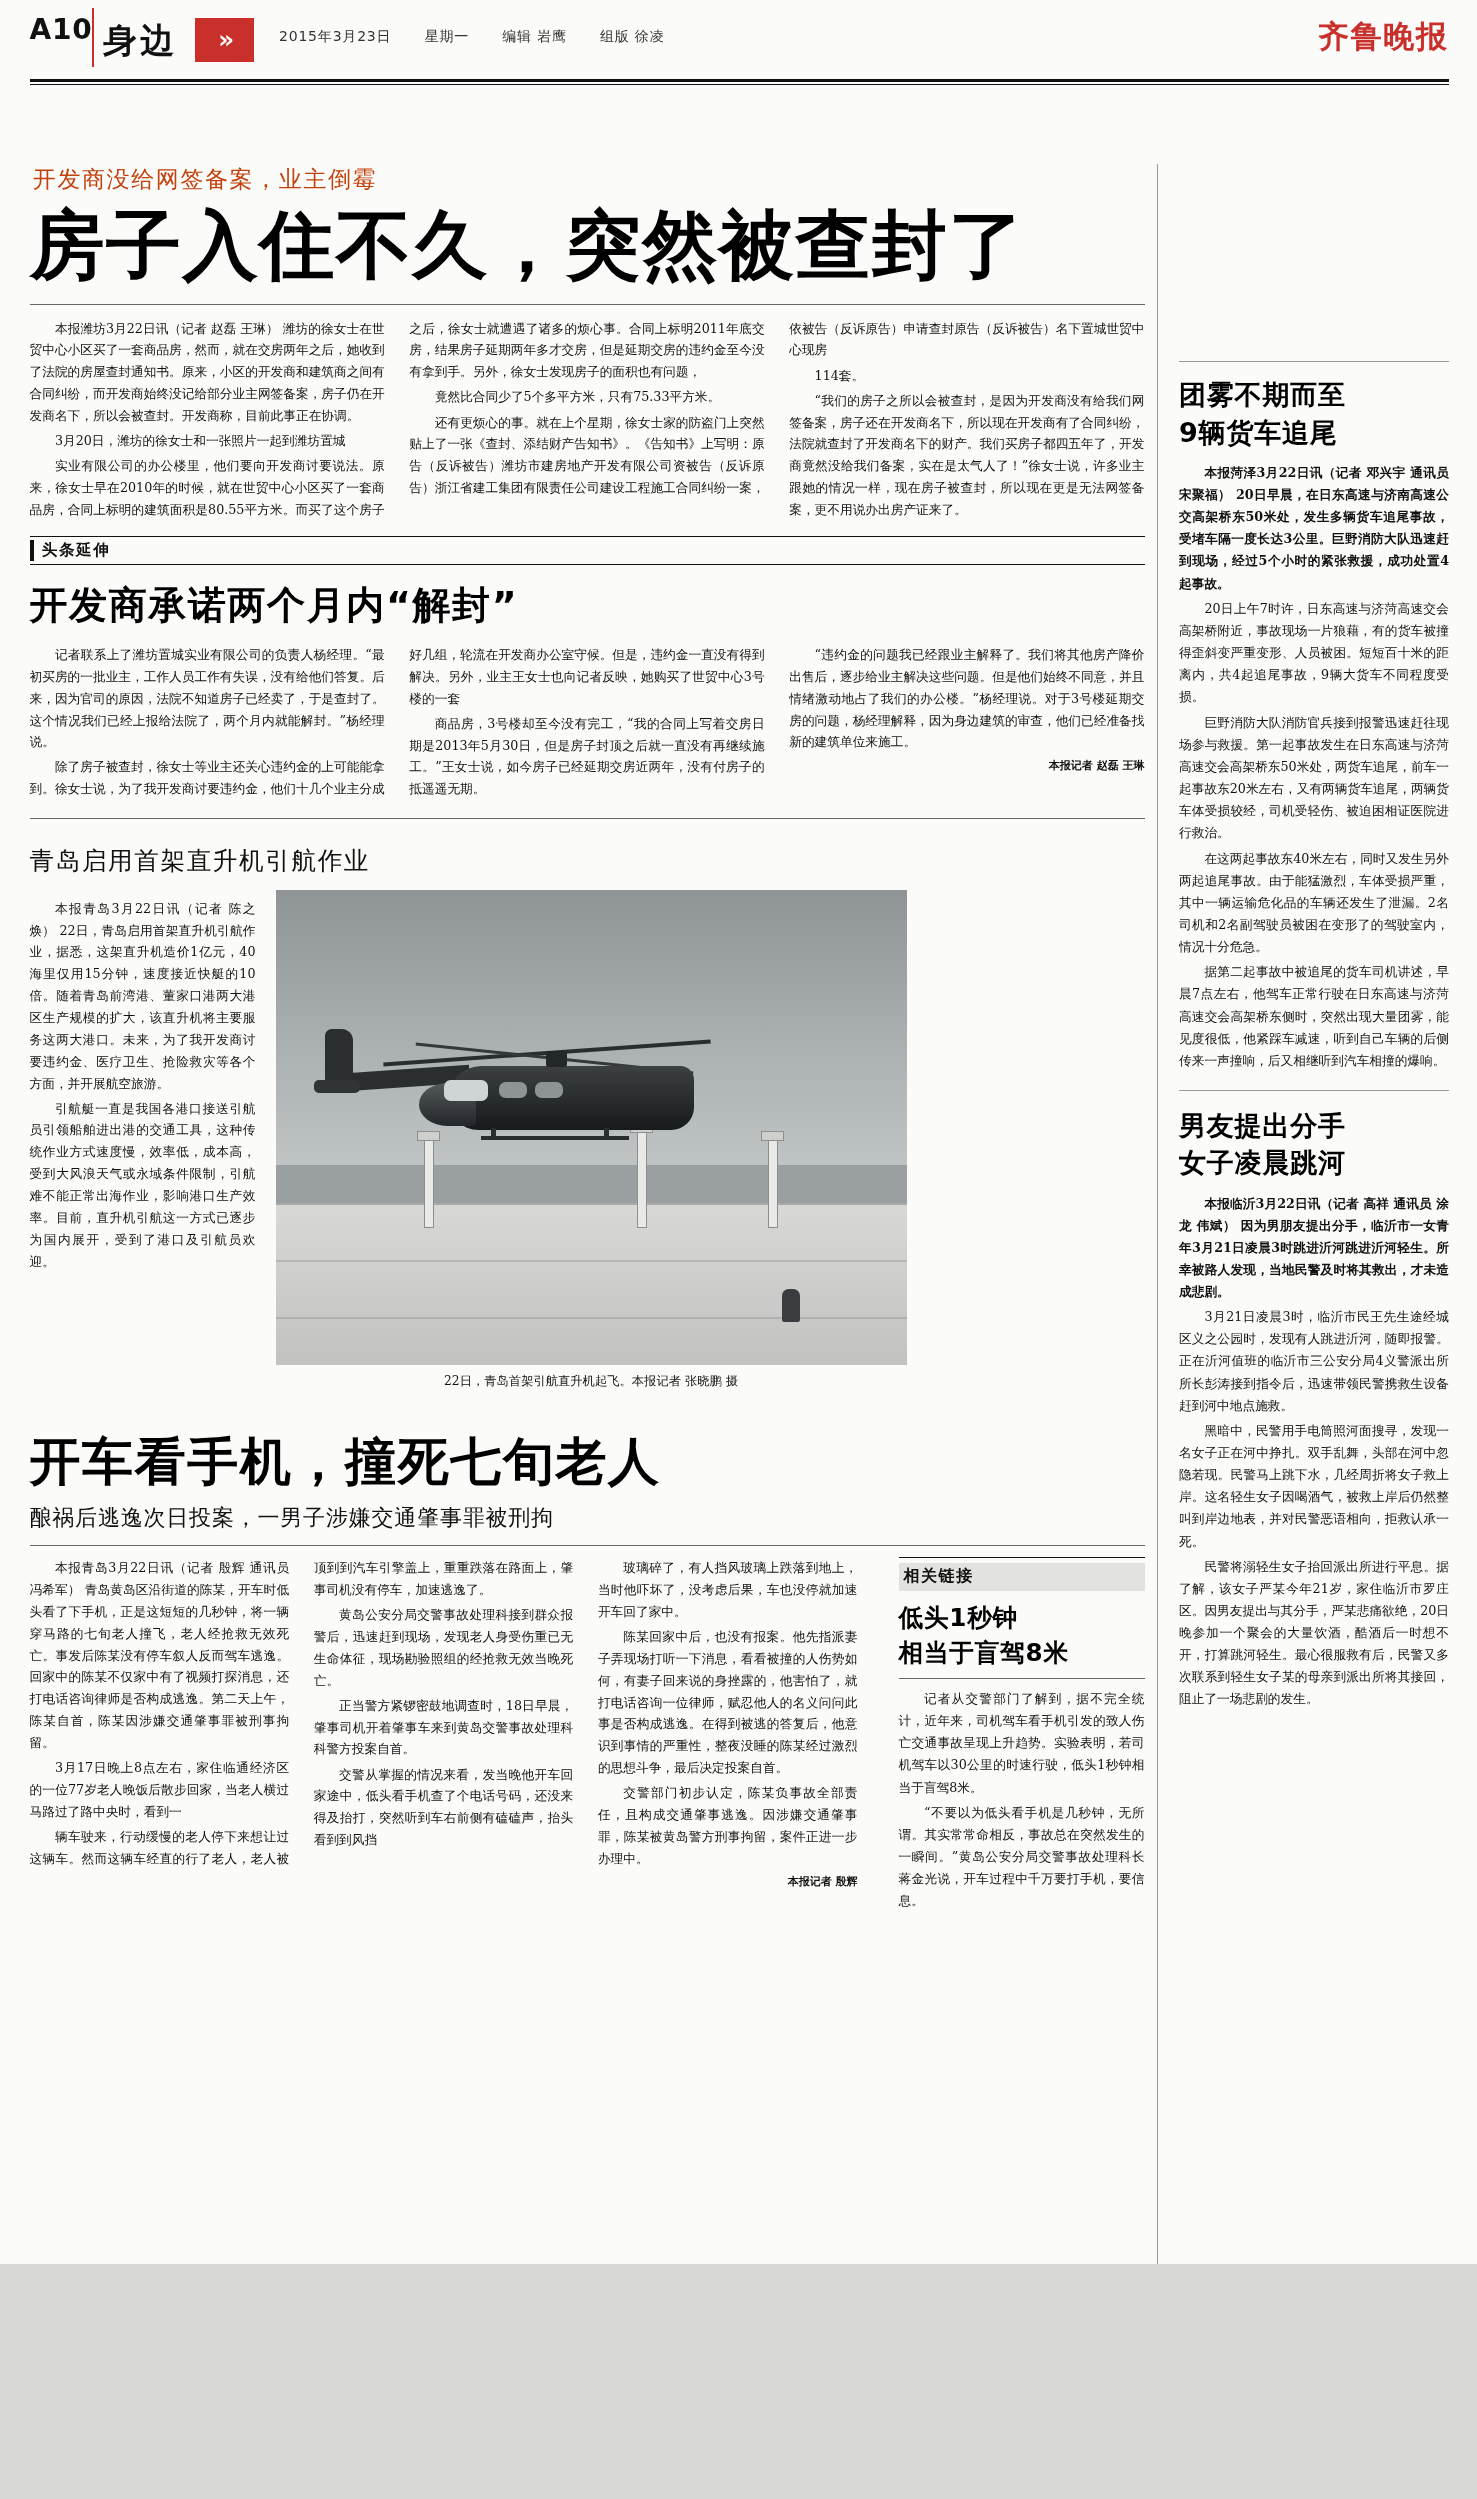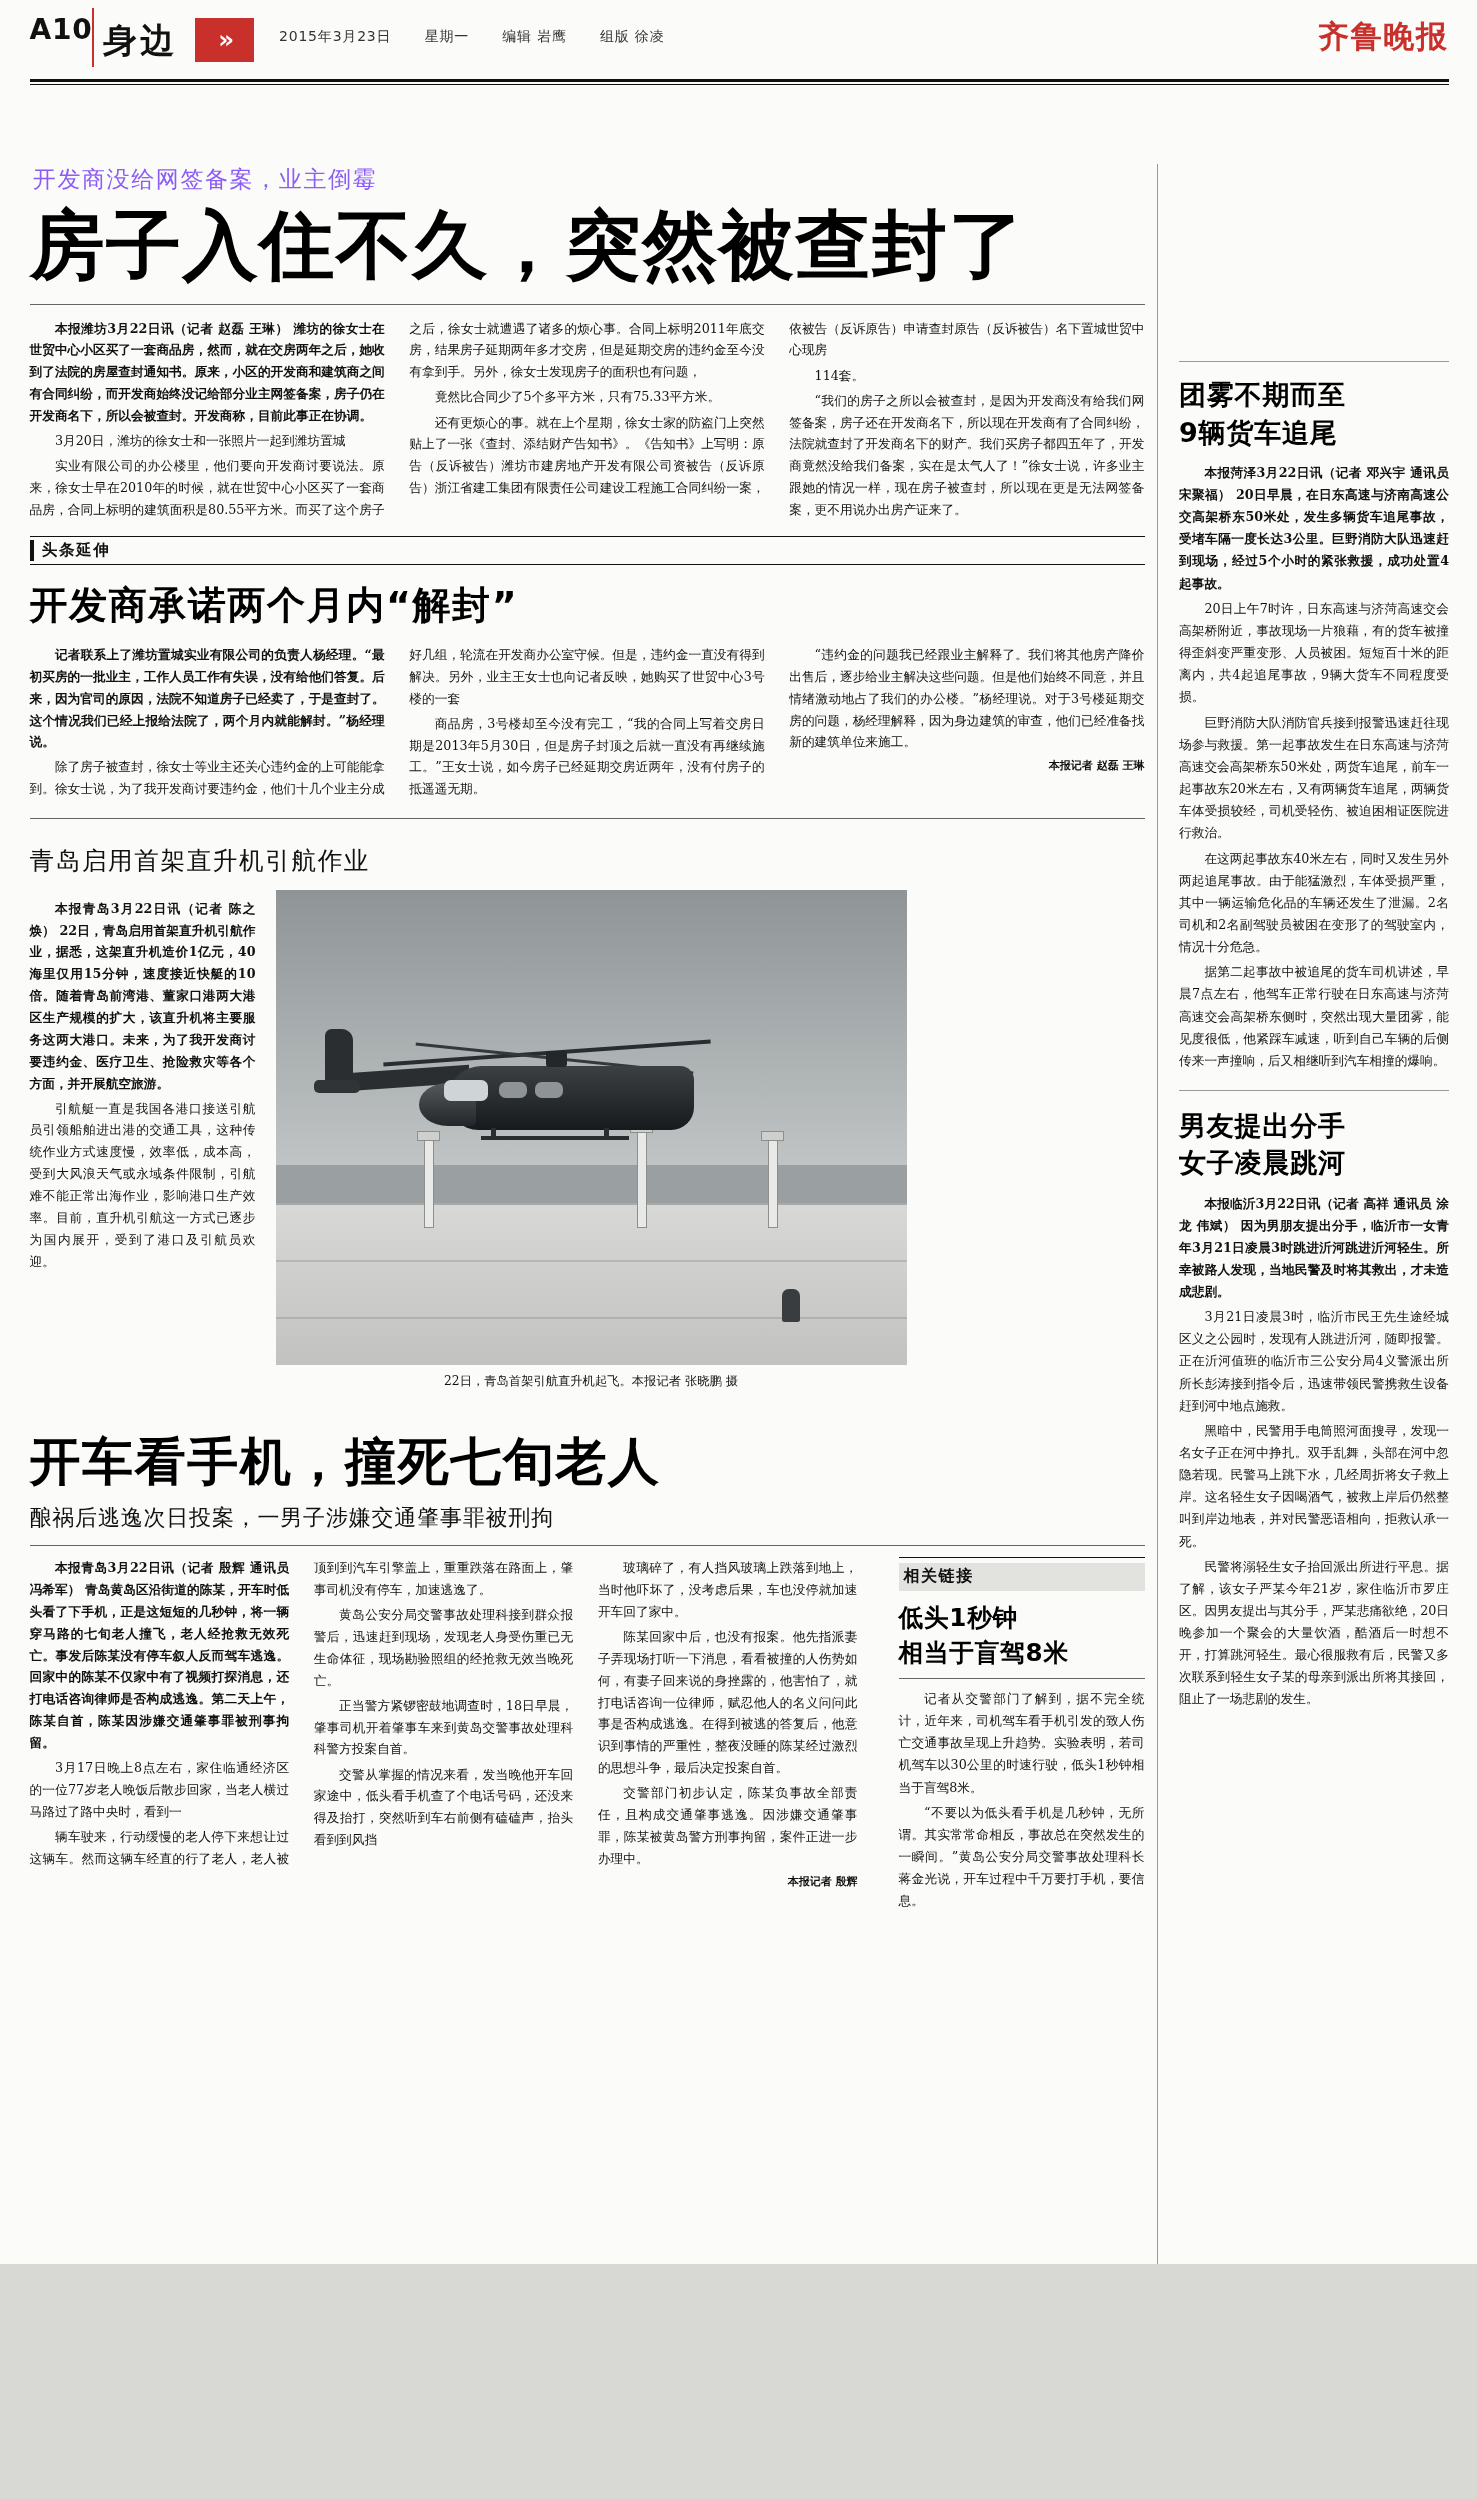--- a/index.html
+++ b/index.html
@@ -23,31 +23,31 @@
     font-family:"DejaVu Serif","Liberation Serif",serif;}
   .mh-rule{position:absolute;left:29.5px;top:79px;width:1419px;height:2.5px;background:#111;}
   .mh-rule2{position:absolute;left:29.5px;top:84px;width:1419px;height:0.8px;background:#111;}
 
   
   .main-col{position:absolute;left:29.5px;top:164px;width:1115px;}
   .right-col{position:absolute;left:1179px;top:361px;width:270px;}
   .vrule{position:absolute;left:1157px;top:164px;width:0.8px;height:2287px;background:#999;}
 
   
-  .kicker{font-size:23px;color:#8b5cf6;letter-spacing:1.6px;margin:0 0 9.8px 3.3px;
+  .kicker{font-size:23px;color:#c2410c;letter-spacing:1.6px;margin:0 0 9.8px 3.3px;
     font-family:"DejaVu Sans","Liberation Sans",sans-serif;}
   .headline1{font-size:75px;font-weight:bold;line-height:1.08;color:#000;letter-spacing:1.6px;margin:0 0 4.9px 0;
     font-family:"DejaVu Sans","Liberation Sans",sans-serif;}
   .rule-thin{height:0.8px;background:#666;margin:18px 0 0 0;}
 
   
   .cols3{column-count:3;column-gap:24.6px;column-rule:0;}
   .body-text{font-size:12.7px;line-height:1.72;color:#111;text-align:justify;
     font-family:"DejaVu Serif","Liberation Serif",serif;text-indent:2em;margin:0 0 3.3px 0;}
-  .lede{font-weight:bold;}
+  .lede{font-weight:normal;}
   .byline{font-size:11px;text-align:right;font-weight:bold;color:#111;margin-top:4.9px;
     font-family:"DejaVu Serif","Liberation Serif",serif;}
 
   
   .tagbar{margin-top:14.8px;border-top:1.6px solid #111;border-bottom:0.8px solid #111;padding:3.3px 0;}
   .tag{display:inline-block;font-size:15.6px;font-weight:bold;letter-spacing:1.6px;color:#111;
     border-left:4.9px solid #111;padding-left:8.2px;}
   .headline2{font-size:38px;font-weight:bold;letter-spacing:1.6px;margin:14.8px 0 13px 0;color:#000;}
 
   

